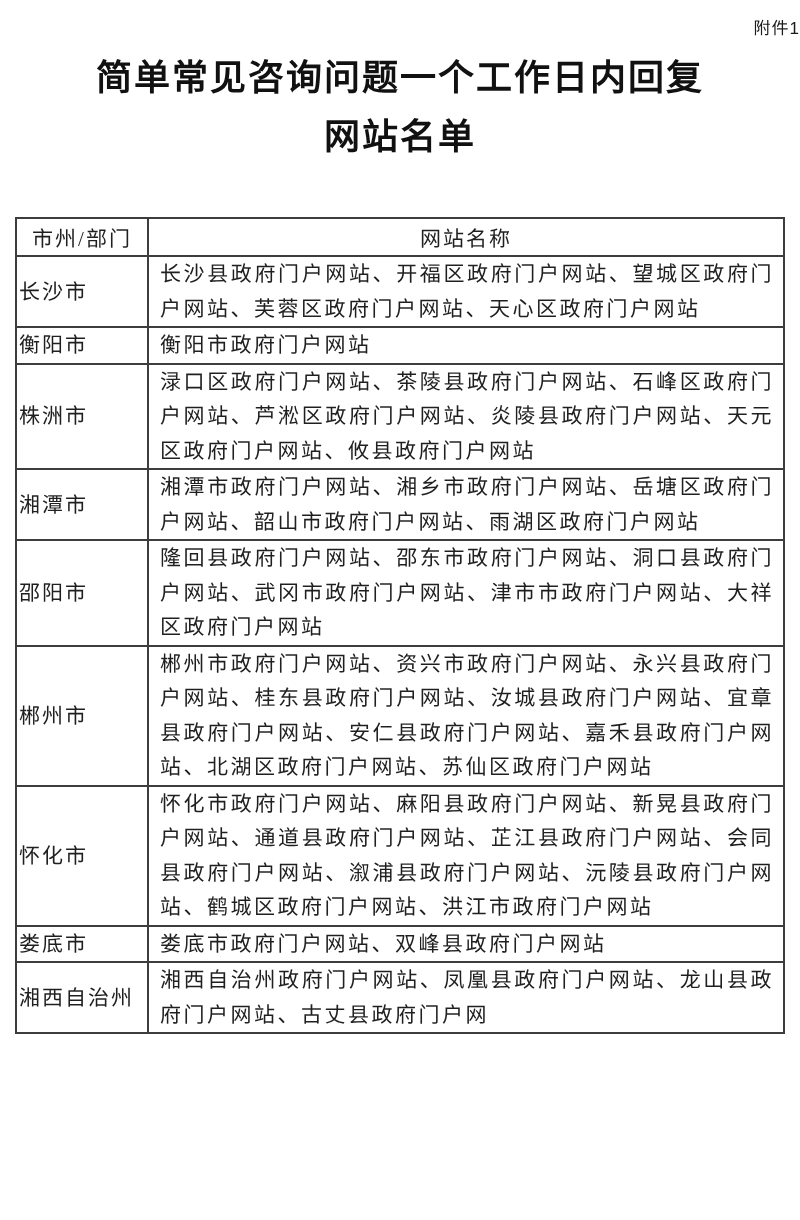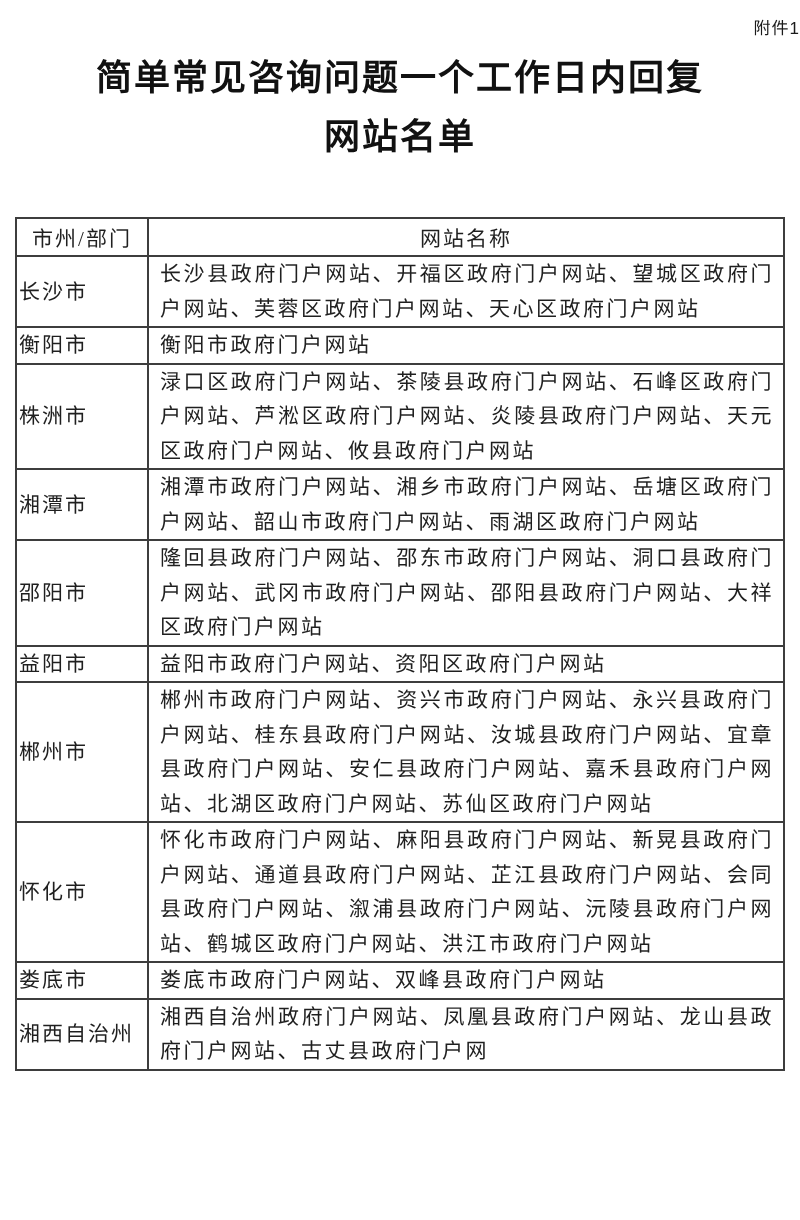--- a/index.html
+++ b/index.html
@@ -103,29 +103,25 @@
     <td class="websites-cell">渌口区政府门户网站、茶陵县政府门户网站、石峰区政府门户网站、芦淞区政府门户网站、炎陵县政府门户网站、天元区政府门户网站、攸县政府门户网站</td>
   </tr>
 
   <tr>
     <td class="region-cell">湘潭市</td>
     <td class="websites-cell">湘潭市政府门户网站、湘乡市政府门户网站、岳塘区政府门户网站、韶山市政府门户网站、雨湖区政府门户网站</td>
   </tr>
 
   <tr>
     <td class="region-cell">邵阳市</td>
-    <td class="websites-cell">隆回县政府门户网站、邵东市政府门户网站、洞口县政府门户网站、武冈市政府门户网站、邵阳县政府门户网站、大祥区政府门户网站</td>
+    <td class="websites-cell">隆回县政府门户网站、邵东市政府门户网站、洞口县政府门户网站、武冈市政府门户网站、津市市政府门户网站、大祥区政府门户网站</td>
   </tr>
 
 
 
-  <tr>
-    <td class="region-cell">益阳市</td>
-    <td class="websites-cell">益阳市政府门户网站、资阳区政府门户网站</td>
-  </tr>
 
   <tr>
     <td class="region-cell">郴州市</td>
     <td class="websites-cell">郴州市政府门户网站、资兴市政府门户网站、永兴县政府门户网站、桂东县政府门户网站、汝城县政府门户网站、宜章县政府门户网站、安仁县政府门户网站、嘉禾县政府门户网站、北湖区政府门户网站、苏仙区政府门户网站</td>
   </tr>
 
   <tr>
     <td class="region-cell">怀化市</td>
     <td class="websites-cell">怀化市政府门户网站、麻阳县政府门户网站、新晃县政府门户网站、通道县政府门户网站、芷江县政府门户网站、会同县政府门户网站、溆浦县政府门户网站、沅陵县政府门户网站、鹤城区政府门户网站、洪江市政府门户网站</td>
   </tr>

